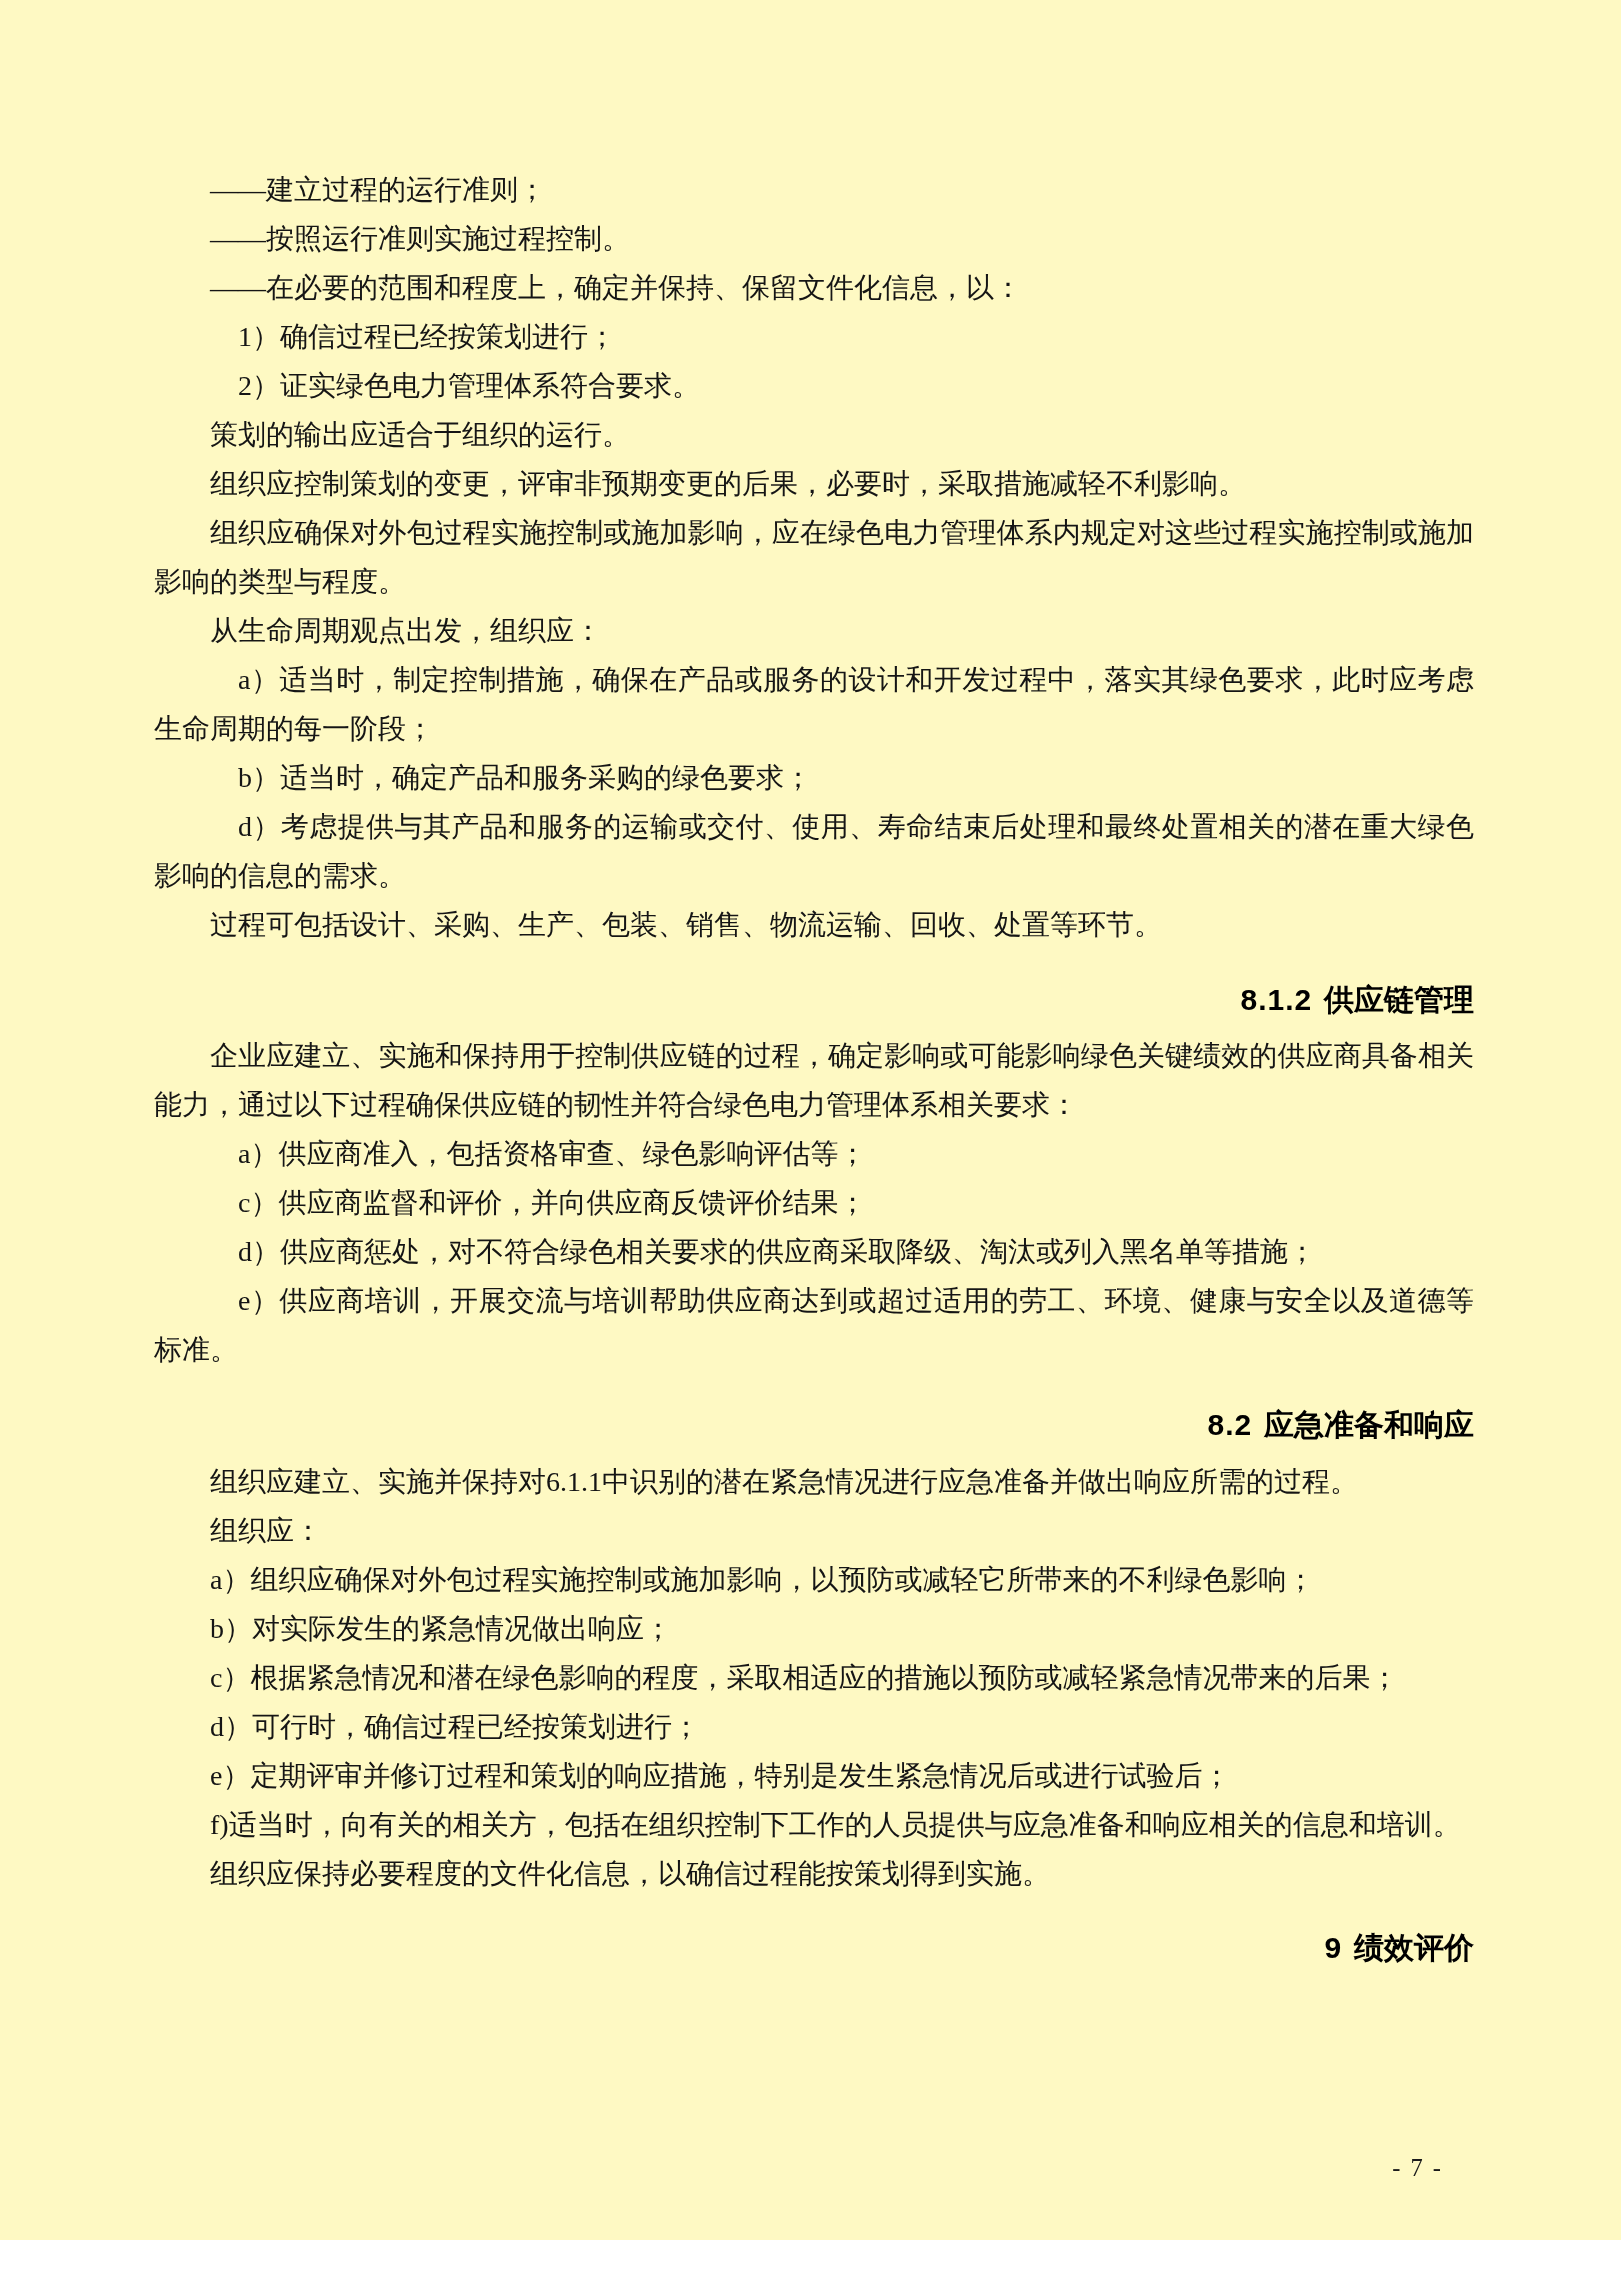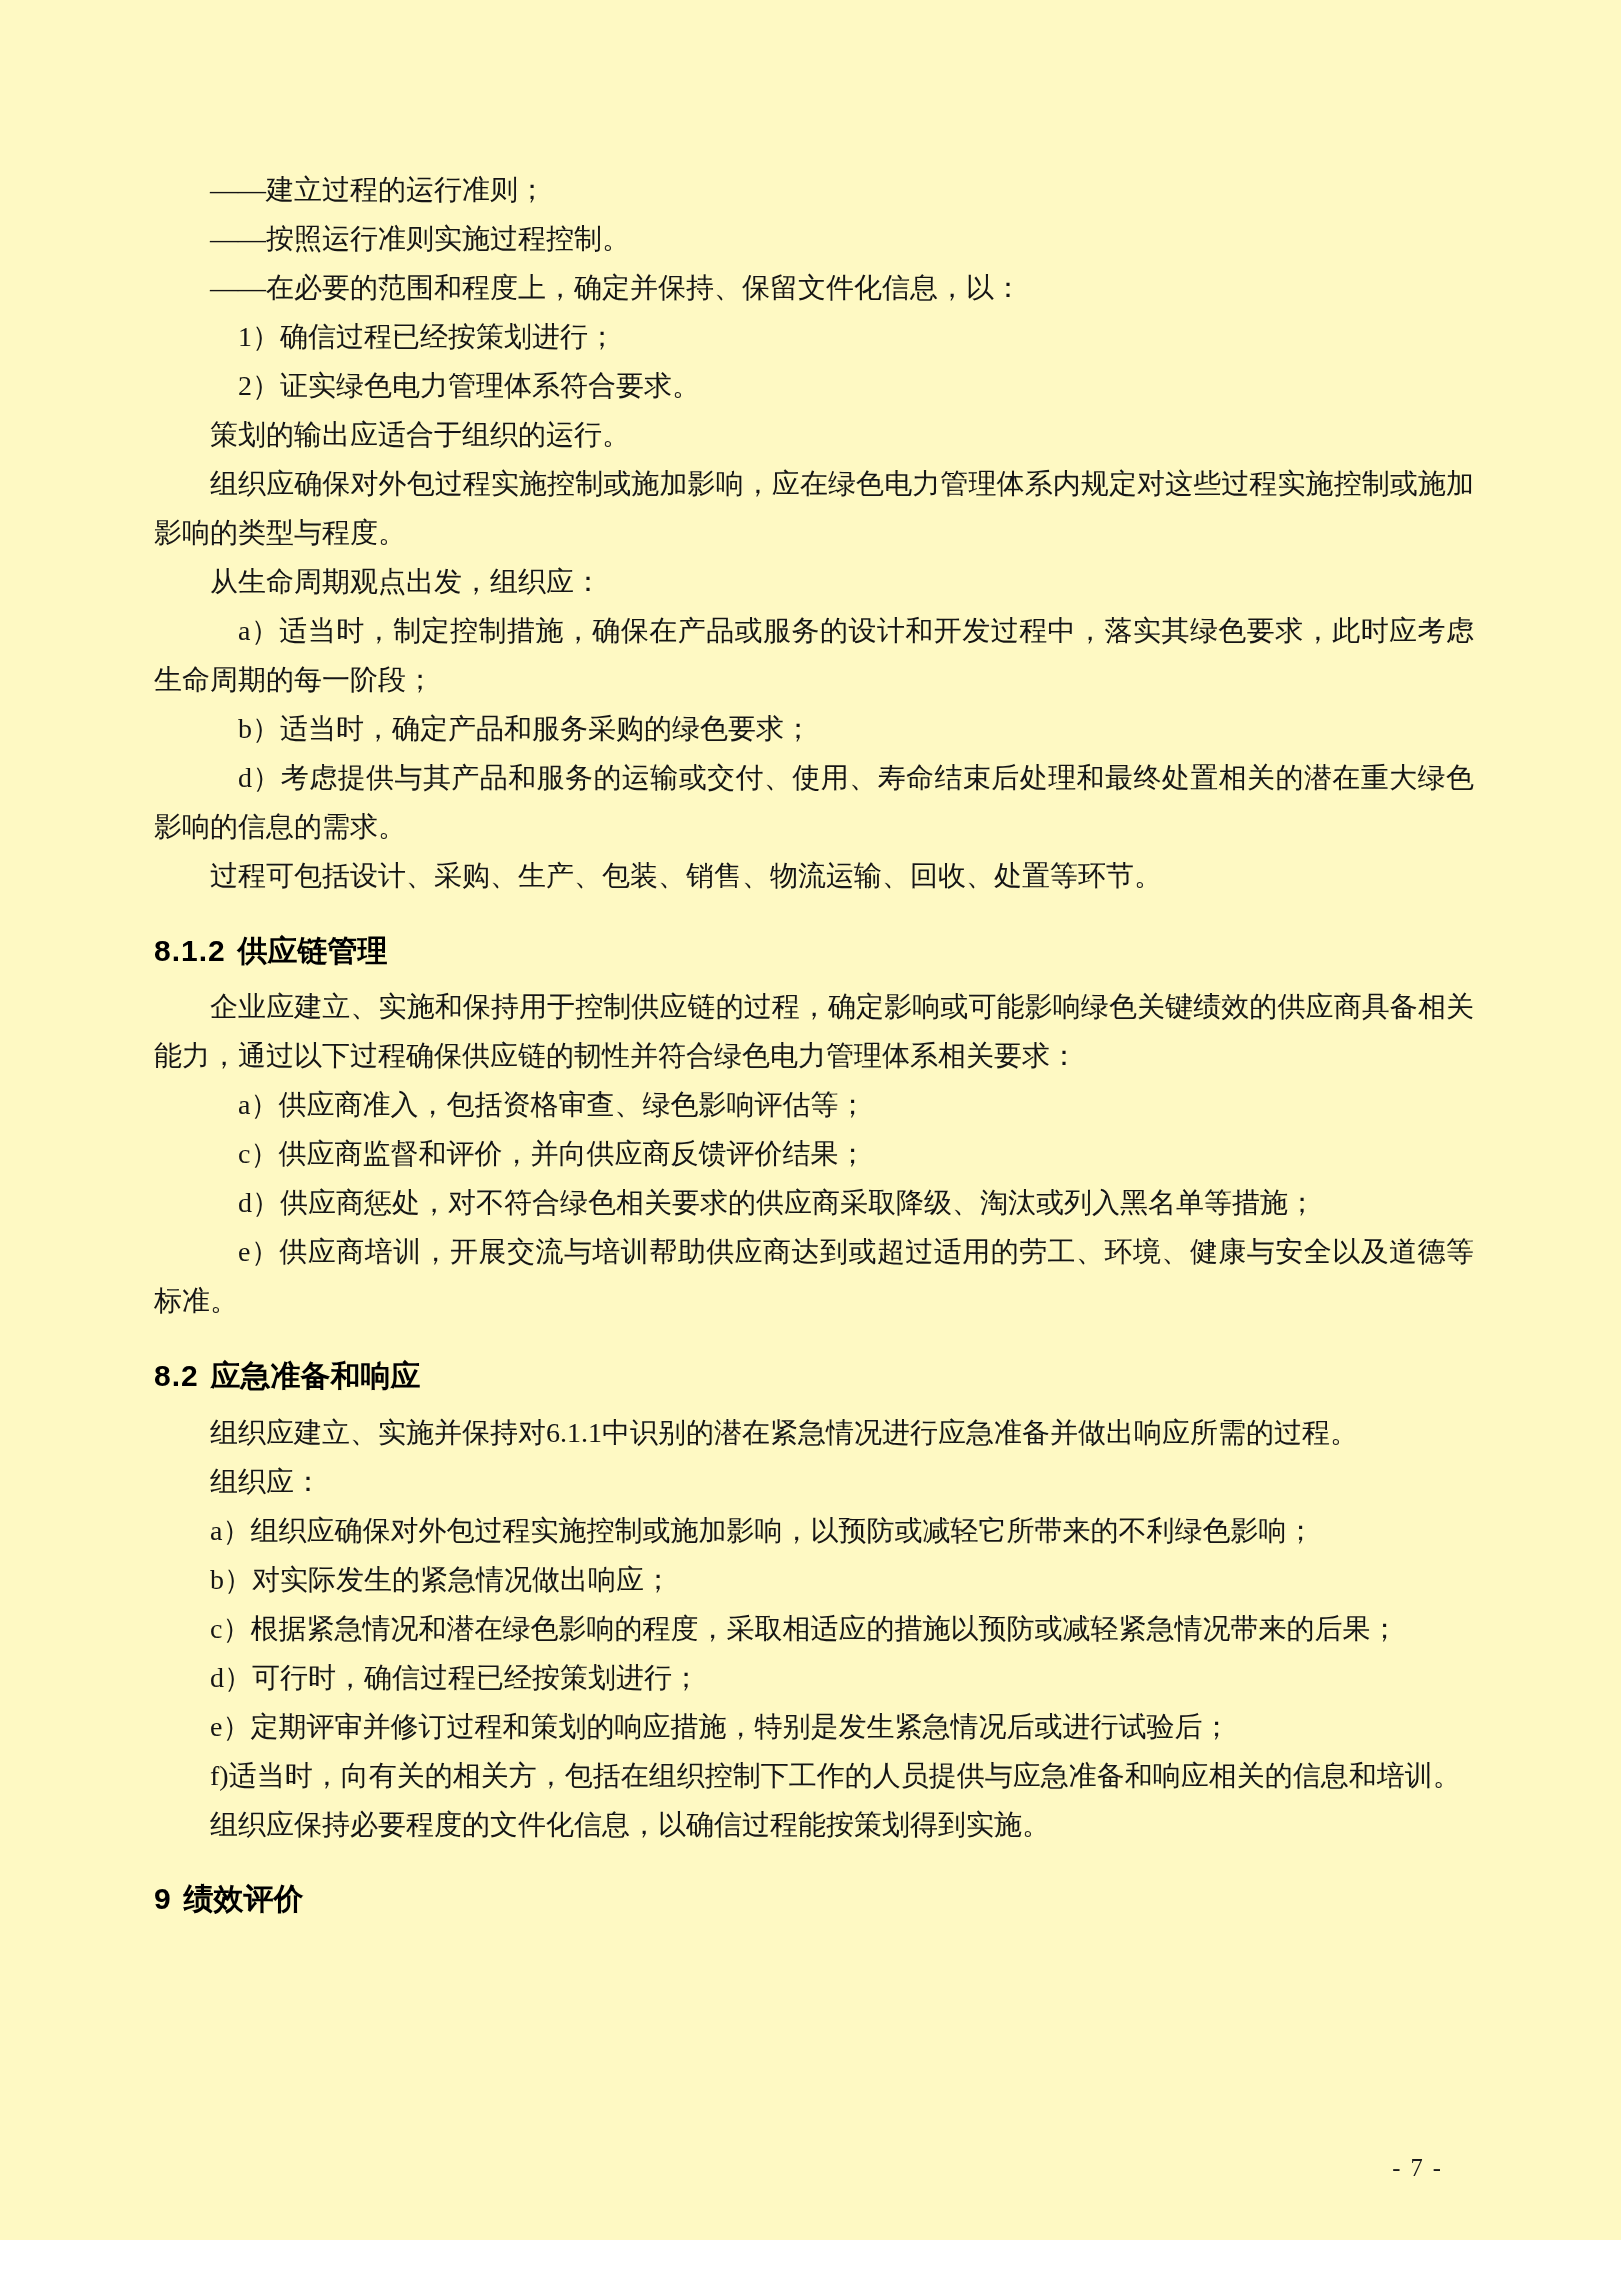--- a/index.html
+++ b/index.html
@@ -35,21 +35,21 @@
   }
   .indent-2 { text-indent: 2em; }
   .indent-3 { text-indent: 3em; }
   .heading {
     font-family: "Liberation Sans", "DejaVu Sans", sans-serif;
     font-size: 30px;
     font-weight: bold;
     line-height: 49px;
     margin: 25.5px 0 7.8px 0;
     text-indent: 0;
-    text-align: left;
+    text-align: right;
     color: #000000;
   }
   .heading .h-num {
     margin-right: 11.8px;
     letter-spacing: 1px;
   }
   .page-number {
     position: absolute;
     top: 2152px;
     right: 178px;
@@ -64,20 +64,21 @@
 <body>
 
 <div class="page">
   <main class="doc-body">
       <p class="line indent-2">——建立过程的运行准则；</p>
       <p class="line indent-2">——按照运行准则实施过程控制。</p>
       <p class="line indent-2">——在必要的范围和程度上，确定并保持、保留文件化信息，以：</p>
       <p class="line indent-3">1）确信过程已经按策划进行；</p>
       <p class="line indent-3">2）证实绿色电力管理体系符合要求。</p>
       <p class="line indent-2">策划的输出应适合于组织的运行。</p>
+      <p class="line indent-2">组织应控制策划的变更，评审非预期变更的后果，必要时，采取措施减轻不利影响。</p>
       <p class="line indent-2">组织应确保对外包过程实施控制或施加影响，应在绿色电力管理体系内规定对这些过程实施控制或施加影响的类型与程度。</p>
       <p class="line indent-2">从生命周期观点出发，组织应：</p>
       <p class="line indent-3">a）适当时，制定控制措施，确保在产品或服务的设计和开发过程中，落实其绿色要求，此时应考虑生命周期的每一阶段；</p>
       <p class="line indent-3">b）适当时，确定产品和服务采购的绿色要求；</p>
       <p class="line indent-3">d）考虑提供与其产品和服务的运输或交付、使用、寿命结束后处理和最终处置相关的潜在重大绿色影响的信息的需求。</p>
       <p class="line indent-2">过程可包括设计、采购、生产、包装、销售、物流运输、回收、处置等环节。</p>
       <p class="line heading"><span class="h-num">8.1.2</span><span>供应链管理</span></p>
       <p class="line indent-2">企业应建立、实施和保持用于控制供应链的过程，确定影响或可能影响绿色关键绩效的供应商具备相关能力，通过以下过程确保供应链的韧性并符合绿色电力管理体系相关要求：</p>
       <p class="line indent-3">a）供应商准入，包括资格审查、绿色影响评估等；</p>
       <p class="line indent-3">c）供应商监督和评价，并向供应商反馈评价结果；</p>

